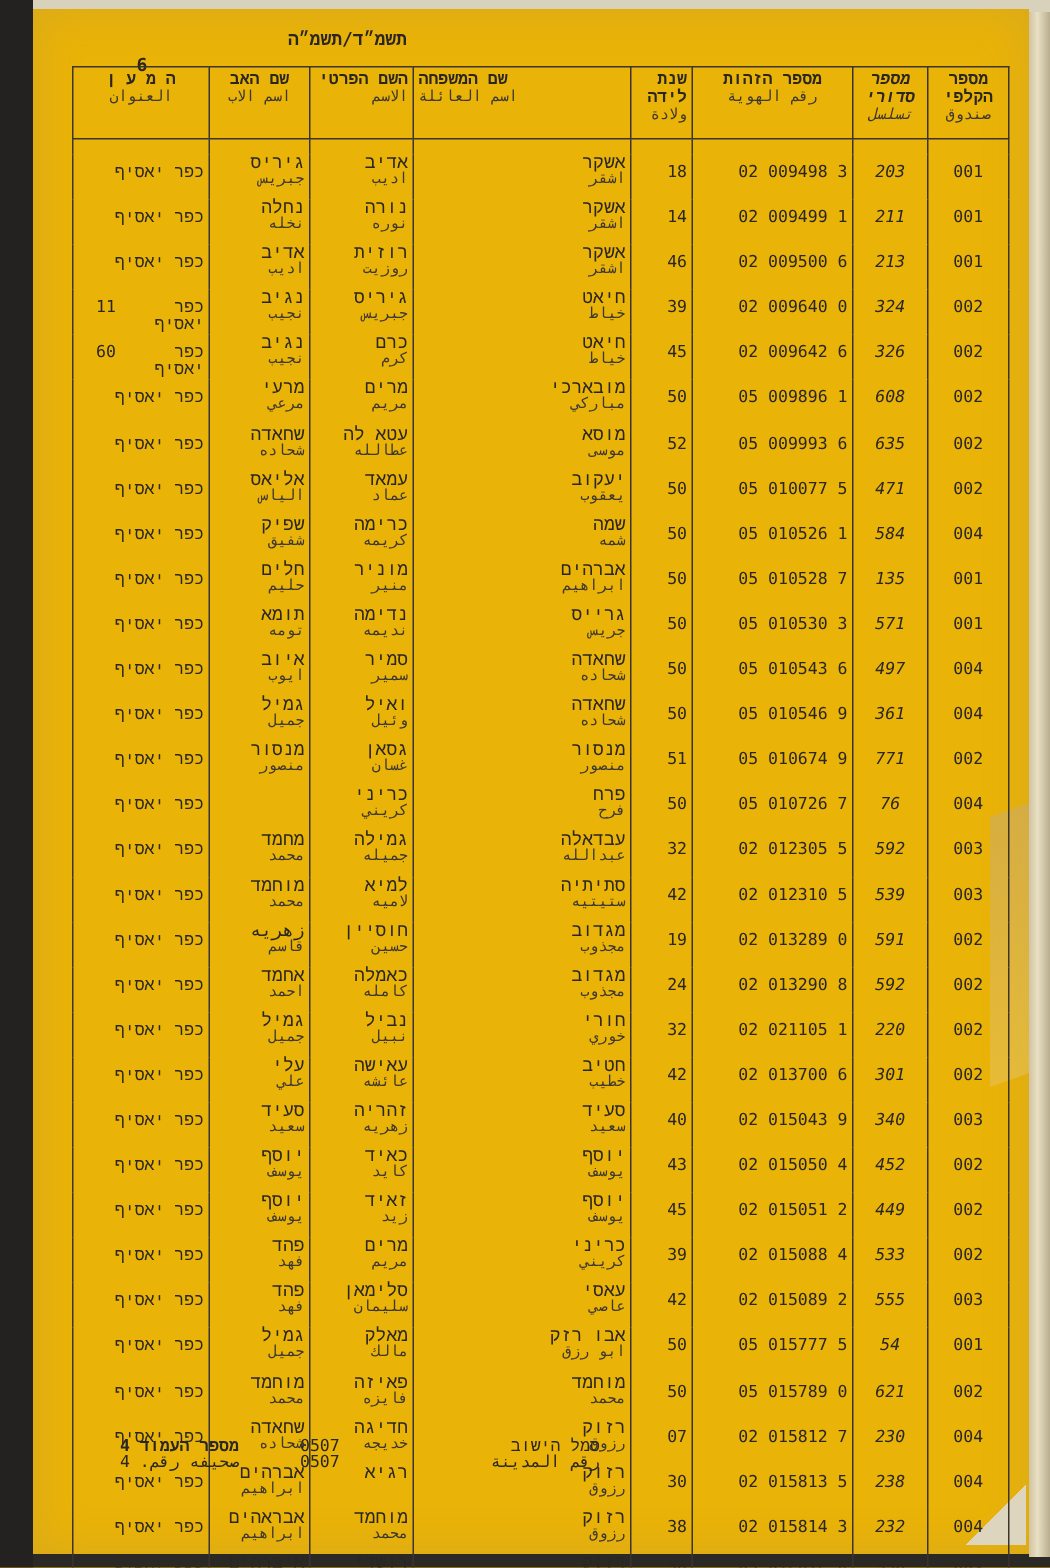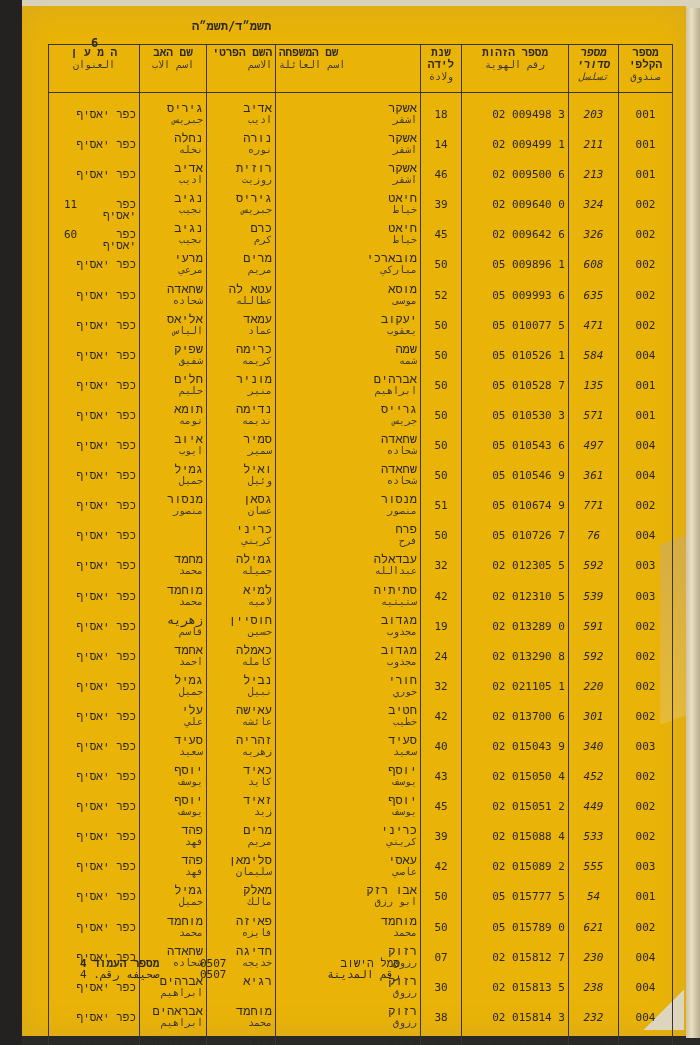--- a/index.html
+++ b/index.html
@@ -51,21 +51,21 @@
     vertical-align: top; padding: 0 3px; height: 24.1px; line-height: 11px;
   }
   table.reg tr.spacer td { height: 10px; }
   .he { display: block; font-size: 12px; }
   .ar { display: block; font-size: 10px; color: #3d3730; }
   .num { direction: ltr; text-align: center; font-size: 11px; padding-top: 6px !important; }
   .idn { direction: ltr; text-align: right; white-space: nowrap; padding-top: 6px !important; }
   .c-box { width: 47px; }
   .c-ser { width: 43px; font-style: italic; }
   .c-id { width: 100px; }
-  .c-year { width: 34px; }
+  .c-year { width: 34px; text-align: right; }
   .c-fam { width: 138px; text-align: right; }
   .c-first { width: 62px; text-align: right; }
   .c-father { width: 60px; text-align: right; margin-top: 20px; }
   .c-addr { text-align: right; }
   .addr-wrap { display: flex; justify-content: space-between; direction: rtl; padding-top: 6px; }
   .addr-note { direction: ltr; padding-left: 12px; }
   .footer {
     position: absolute; left: 80px; top: 958px; font-size: 11px; line-height: 11px;
   }
   .footer .row { display: flex; gap: 0; }

